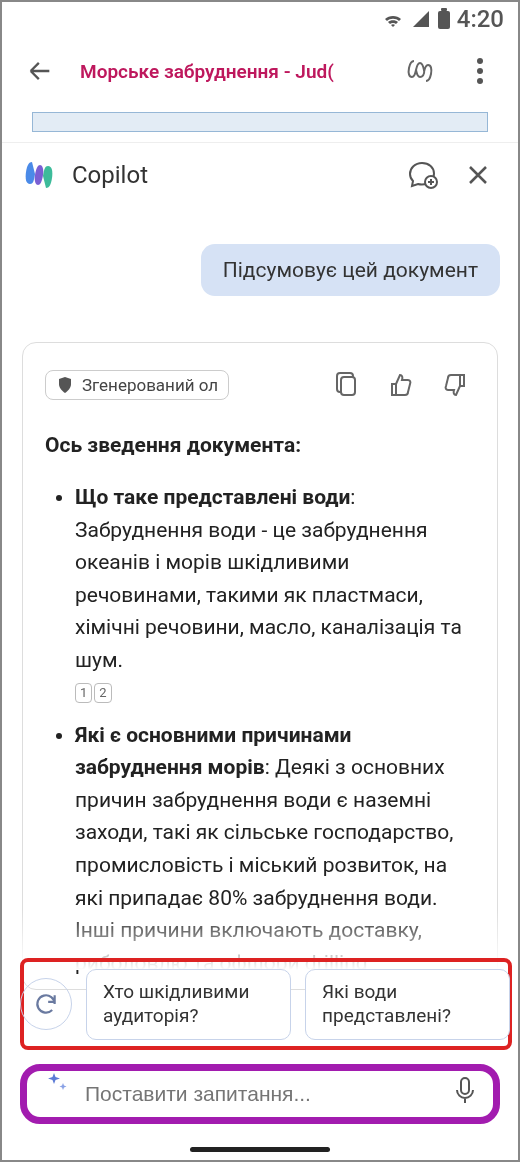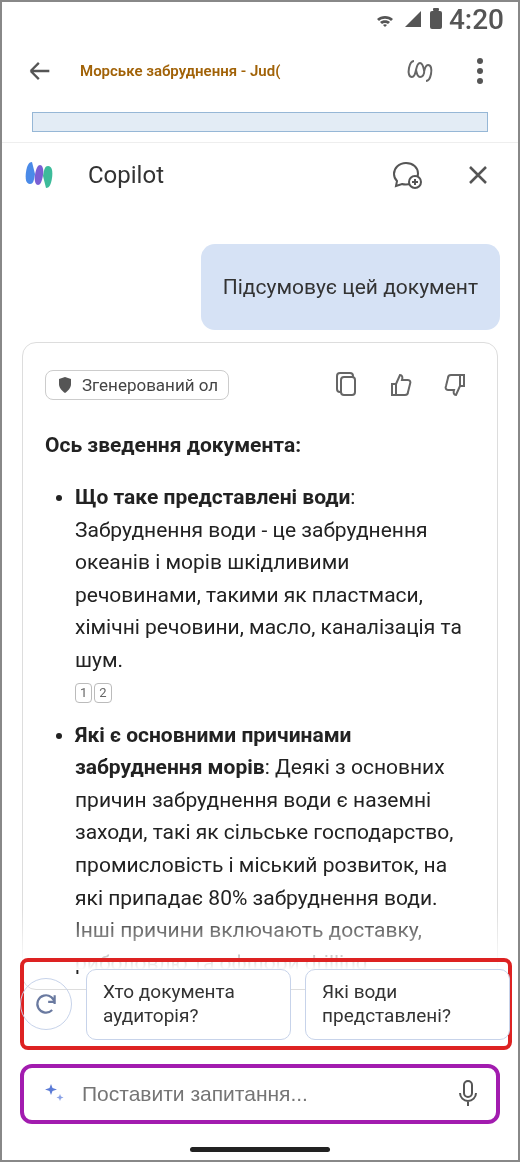--- a/index.html
+++ b/index.html
@@ -1,46 +1,46 @@
 <!DOCTYPE html>
 <html><head>
 <meta charset="utf-8">
 <style>
   * { box-sizing: border-box; margin: 0; padding: 0; }
   html, body { width: 520px; height: 1162px; font-family: -apple-system, "Segoe UI", Roboto, sans-serif; background:#fff;}
   .device { width:520px; height:1162px; border:2px solid #888; position:relative; background:#fff; overflow:hidden;}
-  .status-bar { height:34px; display:flex; justify-content:flex-end; align-items:center; gap:6px; padding:0 14px; color:#555; font-size:28px; font-weight:500;}
+  .status-bar { height:34px; display:flex; justify-content:flex-end; align-items:center; gap:6px; padding:0 14px; color:#555; font-size:24px; font-weight:500;}
   .status-bar svg { display:block; }
   .app-header { height:70px; display:flex; align-items:center; padding:0 18px; gap:20px;}
-  .app-header .title { flex:1; font-size:15px; font-weight:600; color:#a16207; white-space:nowrap; overflow:hidden;}
+  .app-header .title { flex:1; font-size:19px; font-weight:600; color:#be185d; white-space:nowrap; overflow:hidden;}
   .icon-btn { width:40px; height:40px; display:flex; align-items:center; justify-content:center; color:#555; }
   .doc-strip { height:30px; background:#fff; padding:0 30px;}
   .doc-strip-inner { height:20px; background:#e3ecf5; border:1px solid #96b7d6; margin-top:6px;}
-  .copilot-header { height:64px; display:flex; align-items:center; padding:0 20px; gap:32px; border-top:1px solid #eee;}
+  .copilot-header { height:64px; display:flex; align-items:center; padding:0 20px; gap:16px; border-top:1px solid #eee;}
   .copilot-logo { width:34px; height:34px; }
   .copilot-title { flex:1; font-size:24px; color:#333;}
   .chat-area { padding:20px 18px 0 18px;}
-  .user-bubble { background:#d6e2f5; border-radius:14px; padding:31px 22px; font-size:21px; color:#333; float:right; max-width:86%; margin-top:18px; margin-bottom:12px;}
+  .user-bubble { background:#d6e2f5; border-radius:14px; padding:14px 22px; font-size:21px; color:#333; float:right; max-width:86%; margin-top:18px; margin-bottom:36px;}
   .clear { clear:both; }
-  .response-card { border:1px solid #ddd; border-radius:14px; padding:22px 22px 0 22px; margin:0 2px; }
+  .response-card { border:1px solid #ddd; border-radius:14px; padding:22px 22px 0 22px; margin:10px 2px; }
   .resp-top { display:flex; align-items:center; gap:14px; margin-bottom:28px;}
   .gen-tag { display:flex; align-items:center; gap:8px; border:1px solid #ccc; border-radius:8px; padding:4px 10px; font-size:17px; color:#444; white-space:nowrap; overflow:hidden;}
   .gen-tag .shield { width:18px; height:18px;}
   .resp-top .spacer { flex:1; }
   .resp-intro { font-size:21px; color:#222; margin-bottom:24px;font-weight:bold;}
   .resp-list { list-style:disc; padding-left:30px; font-size:21px; color:#222; line-height:1.55;}
   .resp-list li { margin-bottom:10px; }
   .resp-list strong { font-weight:700; }
   .ref { display:inline-block; border:1px solid #bbb; border-radius:4px; font-size:13px; padding:0 4px; color:#666; margin-right:2px; line-height:18px; vertical-align:2px;}
   .fade { position:absolute; left:2px; right:2px; height:60px; bottom:190px; background:linear-gradient(to bottom, rgba(255,255,255,0), #fff);}
   .suggestion-row { position:absolute; left:18px; right:8px; bottom:120px; display:flex; gap:14px; align-items:stretch; }
   .highlight-box { position:absolute; left:18px; right:6px; bottom:110px; height:92px; border:4px solid #d22; border-radius:8px; pointer-events:none;}
   .refresh-btn { width:52px; height:52px; border:1px solid #c7d3ea; border-radius:50%; display:flex; align-items:center; justify-content:center; align-self:center;}
   .sugg { flex:1; border:1px solid #c7d3ea; border-radius:10px; padding:10px 16px; font-size:19px; color:#333; line-height:1.3; background:#fff;}
-  .input-bar { position:absolute; left:18px; right:18px; bottom:36px; height:60px; border:4px solid #a21caf; border-radius:12px; display:flex; align-items:center; padding:0 18px; gap:16px; background:#fff;}
+  .input-bar { position:absolute; left:18px; right:18px; bottom:36px; height:60px; border:7px solid #a21caf; border-radius:20px; display:flex; padding:0 18px; gap:16px; background:#fff;}
   .input-bar input { flex:1; border:none; outline:none; font-size:21px; color:#555; background:transparent;}
   .home-indicator { position:absolute; bottom:8px; left:50%; transform:translateX(-50%); width:140px; height:5px; background:#222; border-radius:3px;}
 </style>
 </head>
 <body>
 
 <div class="device">
 
   <div class="status-bar">
     <svg width="24" height="20" viewBox="0 0 24 20">
@@ -150,21 +150,21 @@
 
   <div class="fade"></div>
 
   <div class="highlight-box"></div>
   <div class="suggestion-row">
     <div class="refresh-btn">
       <svg width="26" height="26" viewBox="0 0 24 24">
           <path fill="none" stroke="#6a7aa0" stroke-width="2" d="M20 12a8 8 0 10-2.3 5.6M20 4v6h-6"></path>
         </svg>
     </div>
-    <div class="sugg">Хто документа аудиторія?</div>
+    <div class="sugg">Хто шкідливими аудиторія?</div>
     <div class="sugg">Які води представлені?</div>
   </div>
 
   <div class="input-bar">
     <svg width="24" height="24" viewBox="0 0 24 24">
       <path fill="#5b7bd6" d="M9 2l1.5 4L15 7.5 10.5 9 9 13 7.5 9 3 7.5 7.5 6z"></path>
       <path fill="#8aa2e6" d="M18 12l1 2.5 2.5 1-2.5 1-1 2.5-1-2.5-2.5-1 2.5-1z"></path>
     </svg>
     <input placeholder="Поставити запитання..." style="">
     <div class="icon-btn" style="width:auto">

